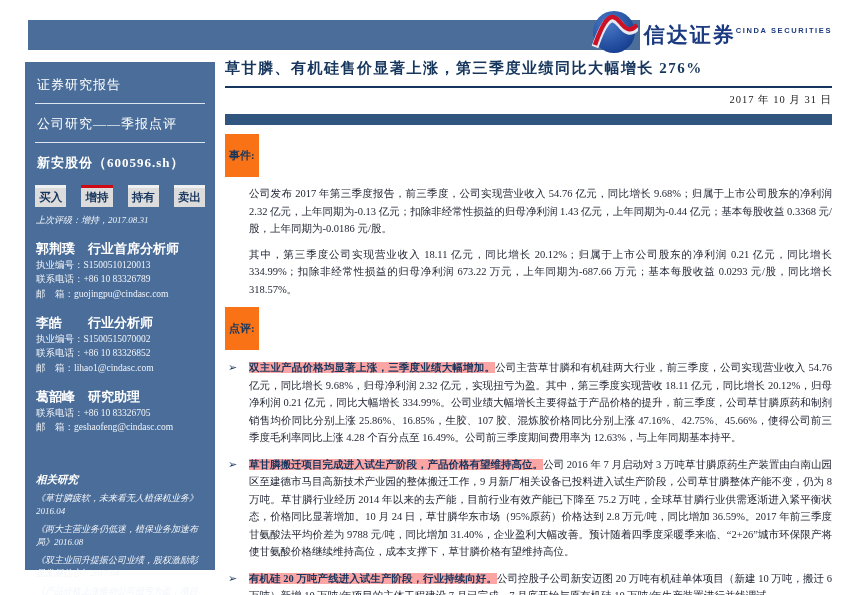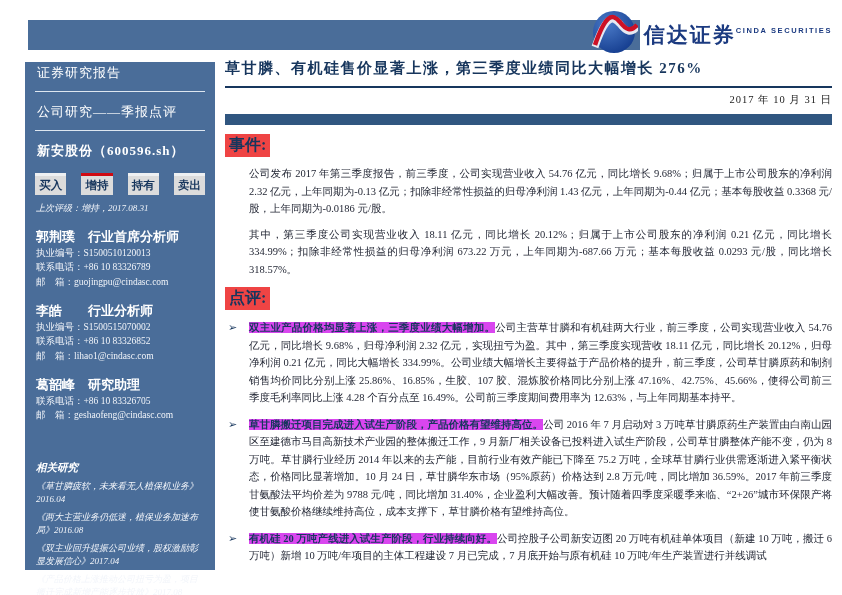--- a/index.html
+++ b/index.html
@@ -8,21 +8,21 @@
 
   
   .topbar{position:absolute;left:28px;top:20px;width:612px;height:30px;background:#4a6d99;}
   .logo{position:absolute;right:10px;top:8px;display:flex;align-items:center;gap:6px;}
   .logo-text{display:flex;flex-direction:row;line-height:1;}
   .logo-cn{font-family:"Liberation Sans","DejaVu Sans",sans-serif;font-size:21px;font-weight:bold;color:#1b3a80;letter-spacing:2px;}
   .logo-en{font-family:"Liberation Sans","DejaVu Sans",sans-serif;font-size:7.5px;font-weight:bold;color:#1b3a80;letter-spacing:1.6px;margin-top:3px;}
 
   
   .sidebar{position:absolute;left:25px;top:62px;width:190px;height:508px;background:#4a6d99;color:#fff;
-           box-sizing:border-box;padding:0 9px 8px 9px;display:flex;flex-direction:column;}
+           box-sizing:border-box;padding:12px 9px 8px 9px;display:flex;flex-direction:column;}
   .side-head{font-size:13px;letter-spacing:1px;padding:2px 3px 0 3px;}
   .srule{border:none;border-top:1px solid #dde6f0;margin:9px 1px;}
   .stock{font-weight:bold;}
   .rating-row{display:flex;gap:15px;margin:13px 1px 0 1px;}
   .rating-btn{flex:1;height:19px;background:#dcdcdc;border-top:3px solid #eef0f2;color:#17365d;
               font-family:"Liberation Sans","DejaVu Sans",sans-serif;font-weight:bold;font-size:11.5px;
               display:flex;align-items:center;justify-content:center;cursor:pointer;}
   .rating-btn.active{border-top-color:#cf0a12;}
   .last-rating{font-size:9px;font-style:italic;margin:7px 2px 0 2px;color:#f2f5fa;}
   .analyst{margin-top:13px;padding:0 2px;}
@@ -32,28 +32,28 @@
   .related-title{font-size:10.5px;font-weight:bold;font-style:italic;margin-bottom:5px;}
   .related-item{font-size:9px;font-style:italic;line-height:1.5;margin-bottom:4px;color:#f2f5fa;}
   .company{margin-top:auto;padding:0 2px 2px 2px;font-size:9.5px;line-height:1.55;color:#f2f5fa;}
 
   
   .main{position:absolute;left:225px;top:58px;width:607px;}
   .title{font-size:15px;font-weight:bold;color:#17365d;letter-spacing:1.5px;line-height:1.4;}
   .title-rule{border:none;border-top:2px solid #17365d;margin:7px 0 5px 0;}
   .date{text-align:right;font-size:10.5px;color:#222;letter-spacing:1px;}
   .divider-bar{height:11px;background:#305680;margin-top:7px;}
-  .sec-label{display:inline-block;background:#ef4444;color:#17365d;font-weight:bold;font-size:16px;
-             padding:1px 4px;margin-top:9px;}
+  .sec-label{display:inline-block;background:#f97316;color:#17365d;font-weight:bold;font-size:11px;
+             padding:14px 4px;margin-top:9px;}
   .para{font-size:10.5px;line-height:17.5px;color:#232735;text-align:justify;
         padding-left:24px;margin-top:8px;}
   .bullet{display:flex;margin-top:9px;}
   .arrow{width:24px;flex:none;color:#17365d;font-size:11px;line-height:17.5px;padding-left:3px;box-sizing:border-box;}
   .btext{flex:1;font-size:10.5px;line-height:17.5px;color:#232735;text-align:justify;}
-  .lead{font-weight:bold;color:#17365d;background:#d946ef;}
+  .lead{font-weight:bold;color:#17365d;background:#fca5a5;}
 
   
   .footer{position:absolute;left:225px;top:567px;width:607px;font-size:9.5px;color:#3a3a3a;text-align:center;}
   .pagenum{position:absolute;left:483px;top:0;}
   .footer a{color:#3a3a3a;text-decoration:none;}
 </style>
 </head>
 <body>
 
 <div class="page">

